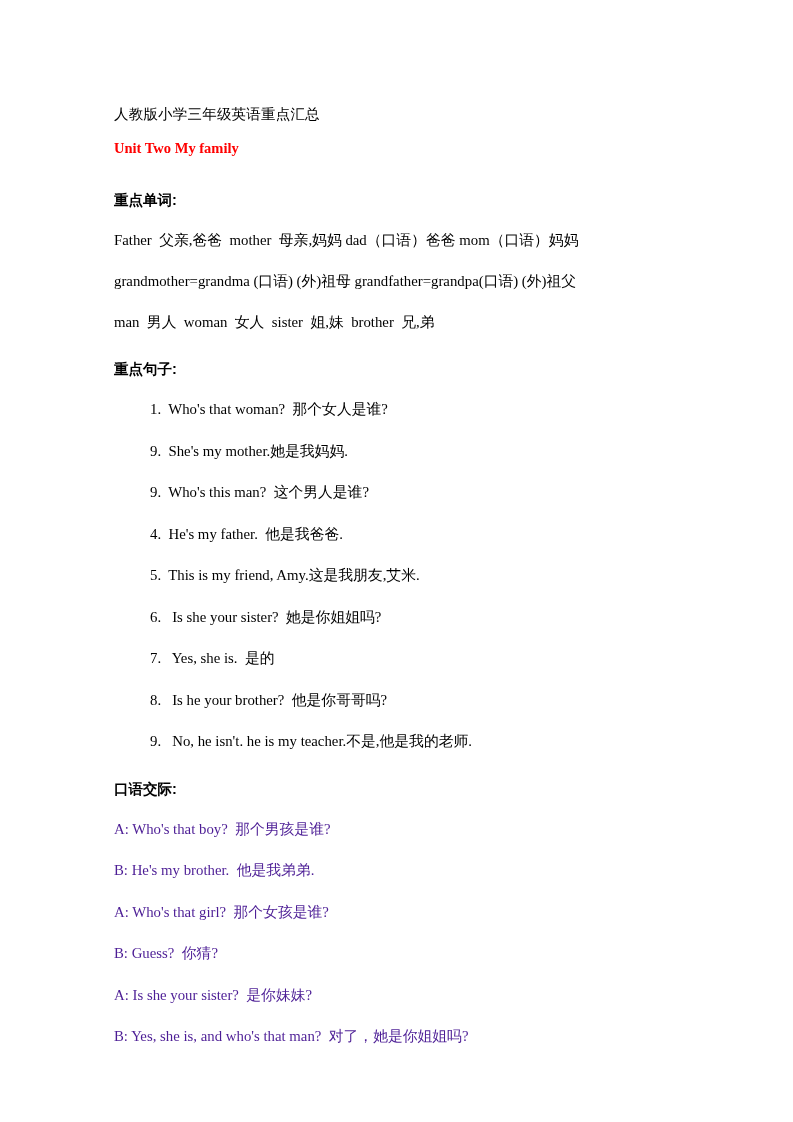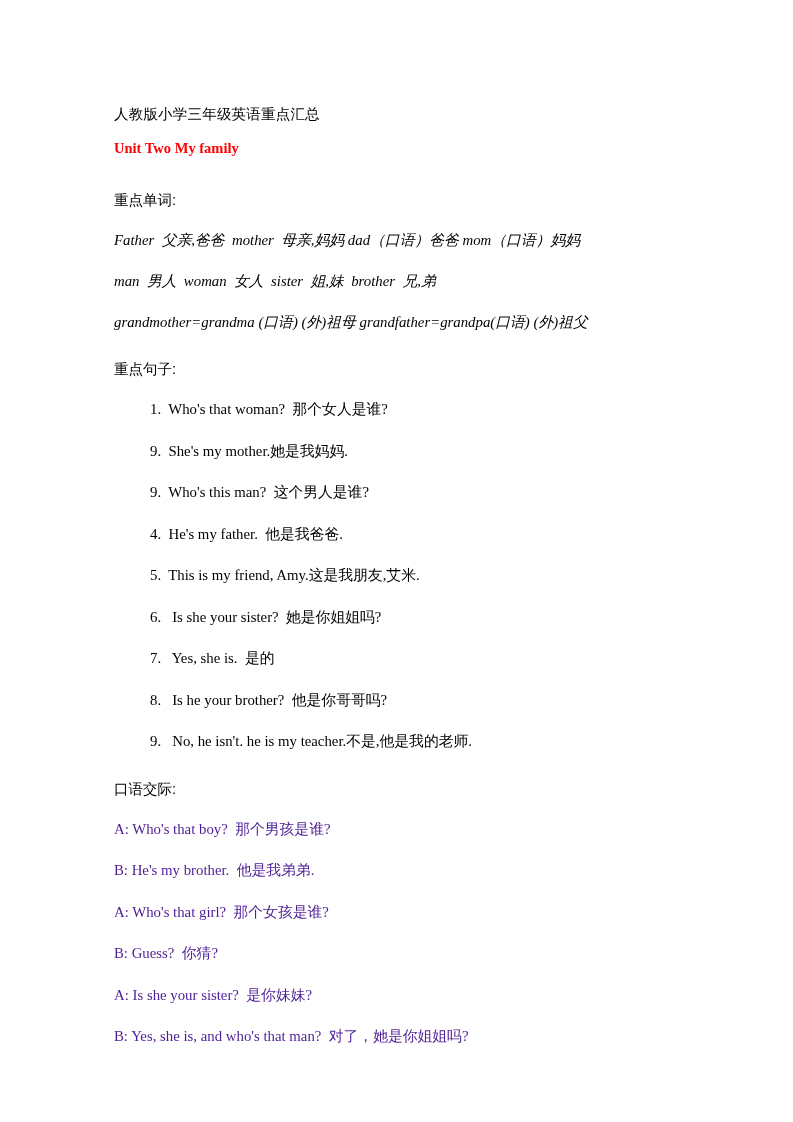--- a/index.html
+++ b/index.html
@@ -40,21 +40,21 @@
   .unit-heading {
     font-family: "Liberation Serif", serif;
     font-weight: bold;
     font-size: 14.5px;
     color: #ff0000;
     line-height: 28px;
     margin-bottom: 24px;
   }
   .section-heading {
     font-family: "Liberation Sans", sans-serif;
-    font-weight: normal;
+    font-weight: bold;
     font-size: 14.5px;
     color: #000;
     line-height: 28px;
     margin-top: 12px;
     margin-bottom: 6px;
   }
   .para {
     font-family: "Liberation Serif", serif;
     font-size: 14.8px;
     line-height: 41px;
@@ -68,39 +68,39 @@
     color: #000;
     white-space: pre-wrap;
   }
   .dialog-line {
     font-family: "Liberation Serif", serif;
     font-size: 14.8px;
     line-height: 41.5px;
     color: #4c1d95;
     white-space: pre-wrap;
   }
-  .words-block { margin-bottom: 2px; font-style: italic; }
+  .words-block { margin-bottom: 2px; }
   .sentences-block { margin-bottom: 2px; margin-left: 36px; }
   .dialog-block { margin-bottom: 2px; }
 </style>
 </head>
 <body>
 
 <div class="page">
   <div class="content">
 
     <div class="doc-title">人教版小学三年级英语重点汇总</div>
 
     <div class="unit-heading">Unit Two My family</div>
 
     <div class="section-heading">重点单词:</div>
     <div class="words-block">
       <div class="para">Father  父亲,爸爸  mother  母亲,妈妈 dad（口语）爸爸 mom（口语）妈妈</div>
+      <div class="para">grandmother=grandma (口语) (外)祖母 grandfather=grandpa(口语) (外)祖父</div>
       <div class="para">man  男人  woman  女人  sister  姐,妹  brother  兄,弟</div>
-      <div class="para">grandmother=grandma (口语) (外)祖母 grandfather=grandpa(口语) (外)祖父</div>
     </div>
 
     <div class="section-heading">重点句子:</div>
     <div class="sentences-block">
       <div class="list-line">1.  Who's that woman?  那个女人是谁?</div>
       <div class="list-line">9.  She's my mother.她是我妈妈.</div>
       <div class="list-line">9.  Who's this man?  这个男人是谁?</div>
       <div class="list-line">4.  He's my father.  他是我爸爸.</div>
       <div class="list-line">5.  This is my friend, Amy.这是我朋友,艾米.</div>
       <div class="list-line">6.   Is she your sister?  她是你姐姐吗?</div>

